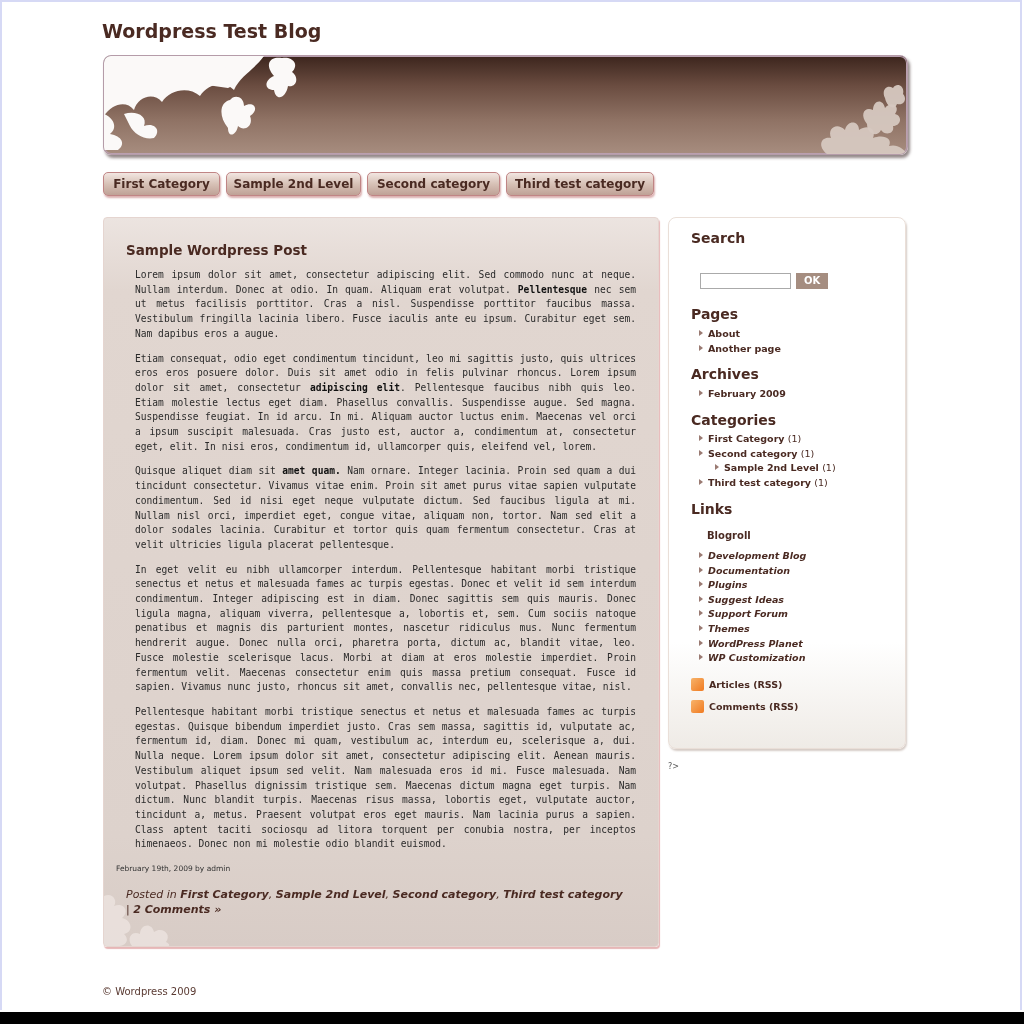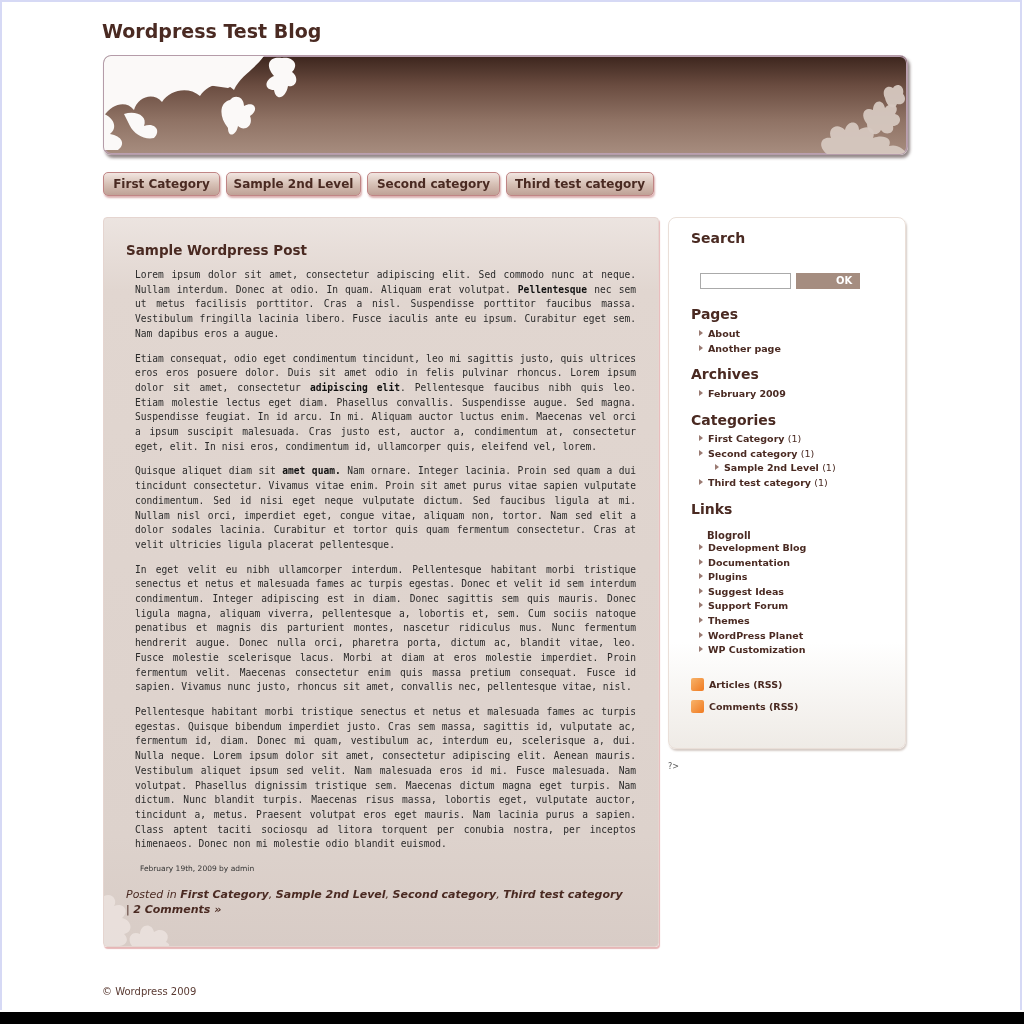--- a/index.html
+++ b/index.html
@@ -55,21 +55,21 @@
   }
   .post-body {
     position:absolute; left:22px; top:50px; width:510px;
     font-family:"DejaVu Sans Mono", monospace; font-size:9.6px; line-height:14.7px; color:#2a2a2a;
     text-align:justify;
   }
   .post-body p { margin:0 0 10px 9px; }
   .post-body ol { margin:0 0 10px 0; padding-left:32px; }
   .post-body b { color:#111; }
   .post-meta {
-    position:absolute; left:36px; top:646px; font-size:7.5px; color:#333;text-align:right;
+    position:absolute; left:12px; top:646px; font-size:7.5px; color:#333;text-align:right;
   }
   .post-footer {
     position:absolute; left:22px; top:669px; width:500px;
     font-size:11px; line-height:15px; font-style:italic; color:#4a2a22;
   }
   .post-footer a { font-weight:bold; color:#4a2a22; text-decoration:none; }
   .flower-deco { position:absolute; left:0; bottom:0; }
 
   .sidebar {
     position:absolute; left:668px; top:217px; width:238px; height:532px;
@@ -88,21 +88,21 @@
   .side-list li .arrow { display:inline-block; width:0; height:0; border-left:4px solid #9a7a72;
      border-top:3px solid transparent; border-bottom:3px solid transparent; margin-right:5px; vertical-align:1px; }
   .side-list li .count { font-weight:normal; }
   .side-list li.indent { padding-left:16px; }
   .search-input {
     position:absolute; left:31px; top:55px; width:91px; height:16px; box-sizing:border-box;
     border:1px solid #aaa; background:#fff;
   }
   .search-btn {
     position:absolute; left:127px; top:55px; width:32px; height:16px;
-    background:#a58d80; color:#fff; font-size:10px; font-weight:bold; text-align:center; line-height:16px;padding-left:32px;
+    background:#a58d80; color:#fff; font-size:10px; font-weight:bold; text-align:center; line-height:16px;
   }
   .rss { position:absolute; left:22px; font-size:9.5px; font-weight:bold; color:#4a2a22; }
   .rss-icon {
     display:inline-block; width:13px; height:13px; border-radius:2px; vertical-align:-3px; margin-right:5px;
     background:linear-gradient(135deg,#f7b36a,#f07a21); position:relative;
   }
   .stray { position:absolute; left:668px; top:762px; font-size:8px; color:#555; }
   .footer-copy { position:absolute; left:102px; top:986px; font-size:10px; color:#5a3a32; }
 </style>
 </head>
@@ -175,21 +175,21 @@
   <div class="side-h" style="top:194px;">Categories</div>
   <ul class="side-list" style="top:214px;">
     <li><span class="arrow"></span><span>First Category</span> <span class="count">(1)</span></li>
     <li><span class="arrow"></span><span>Second category</span> <span class="count">(1)</span></li>
     <li class="indent"><span class="arrow"></span><span>Sample 2nd Level</span> <span class="count">(1)</span></li>
     <li><span class="arrow"></span><span>Third test category</span> <span class="count">(1)</span></li>
   </ul>
 
   <div class="side-h" style="top:283px;">Links</div>
   <div class="side-sub" style="top:312px;margin-left:16px;">Blogroll</div>
-  <ul class="side-list" style="top:323px;">
+  <ul class="side-list" style="top:331px;font-style:italic;">
     <li><span class="arrow"></span><span>Development Blog</span></li>
     <li><span class="arrow"></span><span>Documentation</span></li>
     <li><span class="arrow"></span><span>Plugins</span></li>
     <li><span class="arrow"></span><span>Suggest Ideas</span></li>
     <li><span class="arrow"></span><span>Support Forum</span></li>
     <li><span class="arrow"></span><span>Themes</span></li>
     <li><span class="arrow"></span><span>WordPress Planet</span></li>
     <li><span class="arrow"></span><span>WP Customization</span></li>
   </ul>
 

